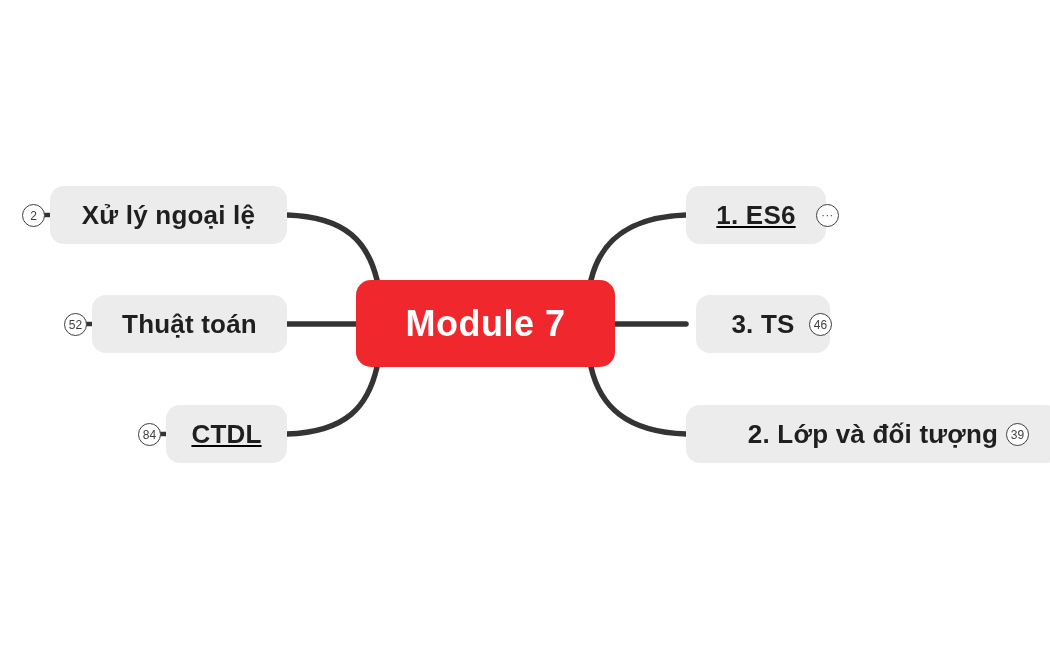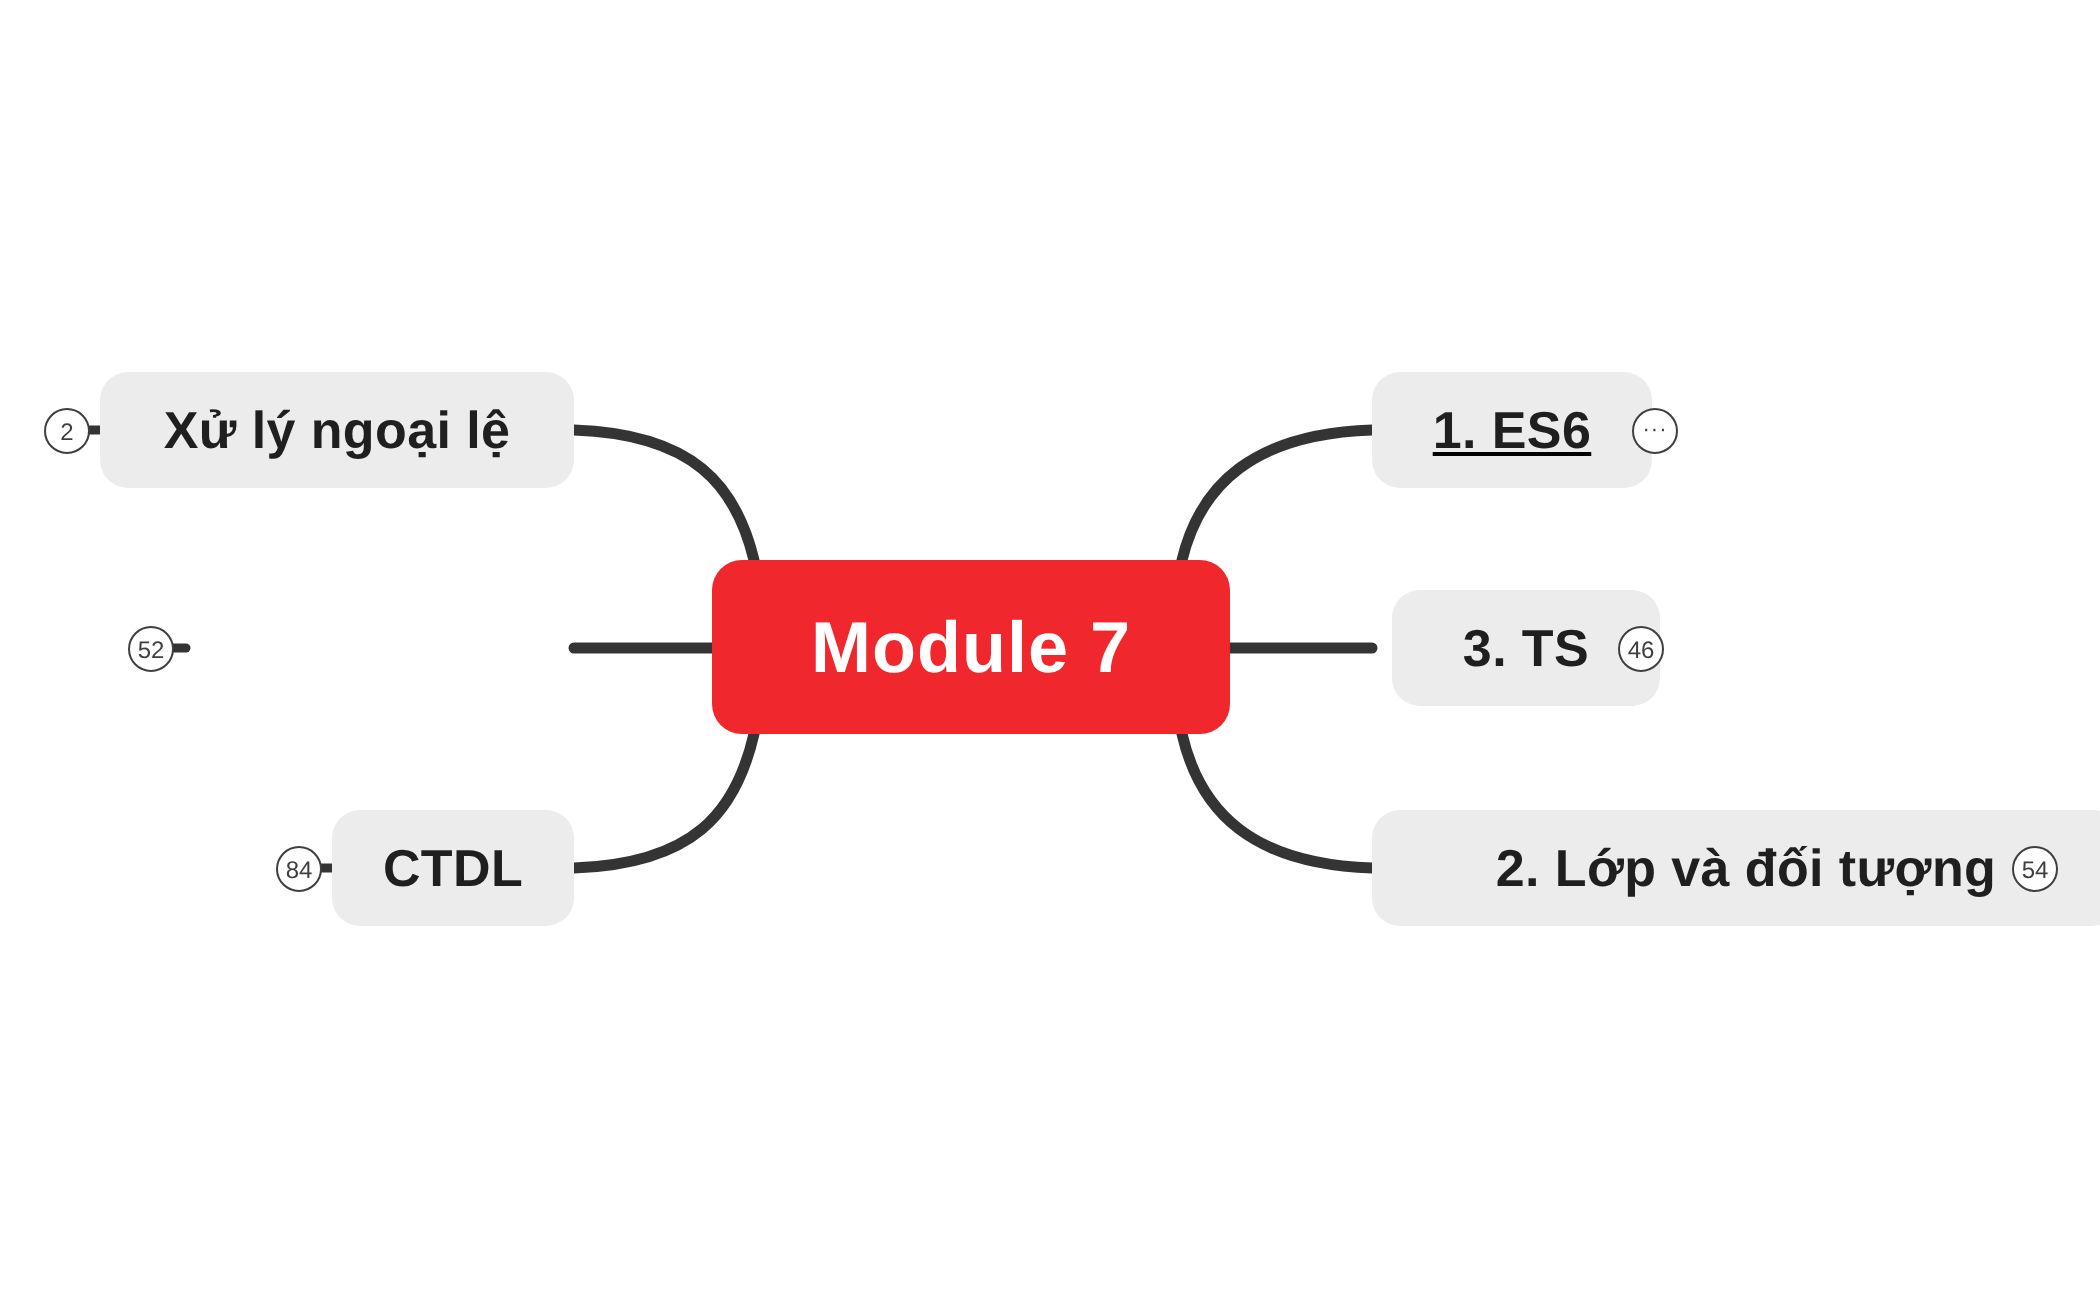--- a/index.html
+++ b/index.html
@@ -63,21 +63,21 @@
   }
   .root-topic .label {
     font-size: 36px;
     font-weight: 700;
     color: var(--root-text, #ffffff);
     letter-spacing: 0.5px;
   }
 
   .topic-l1 { left: 50px;  top: 186px; width: 237px; }
   .topic-l2 { left: 92px;  top: 295px; width: 195px; }
-  .topic-l3 { left: 166px; top: 405px; width: 121px; }
+  .topic-l3 { left: 166px; top: 405px; width: 121px; text-decoration: underline; }
   .topic-r1 { left: 686px; top: 186px; width: 140px; text-decoration: underline; }
   .topic-r2 { left: 696px; top: 295px; width: 134px; }
   .topic-r3 { left: 686px; top: 405px; width: 374px; }
 
   .count-badge {
     position: absolute;
     box-sizing: border-box;
     width: 23px;
     height: 23px;
     border-radius: 50%;
@@ -118,34 +118,37 @@
     <path class="badge-tick" d="M 1001 434 L 1007 434"></path>
   </svg>
 
   <div class="root-topic">
     <span class="label">Module 7</span>
   </div>
 
   <div class="topic topic-l1">
     <span class="label">Xử lý ngoại lệ</span>
   </div>
+  <div class="topic topic-l2">
+    <span class="label">Thuật toán</span>
+  </div>
   <div class="topic topic-l3">
     <span class="label">CTDL</span>
   </div>
 
   <div class="topic topic-r1">
     <span class="label">1. ES6</span>
   </div>
   <div class="topic topic-r2">
     <span class="label">3. TS</span>
   </div>
   <div class="topic topic-r3">
     <span class="label">2. Lớp và đối tượng</span>
   </div>
 
   <div class="count-badge badge-l1">2</div>
   <div class="count-badge badge-l2">52</div>
   <div class="count-badge badge-l3">84</div>
   <div class="count-badge badge-r1">···</div>
   <div class="count-badge badge-r2">46</div>
-  <div class="count-badge badge-r3">54</div>
+  <div class="count-badge badge-r3">39</div>
 
 </div>
 
 </body></html>

